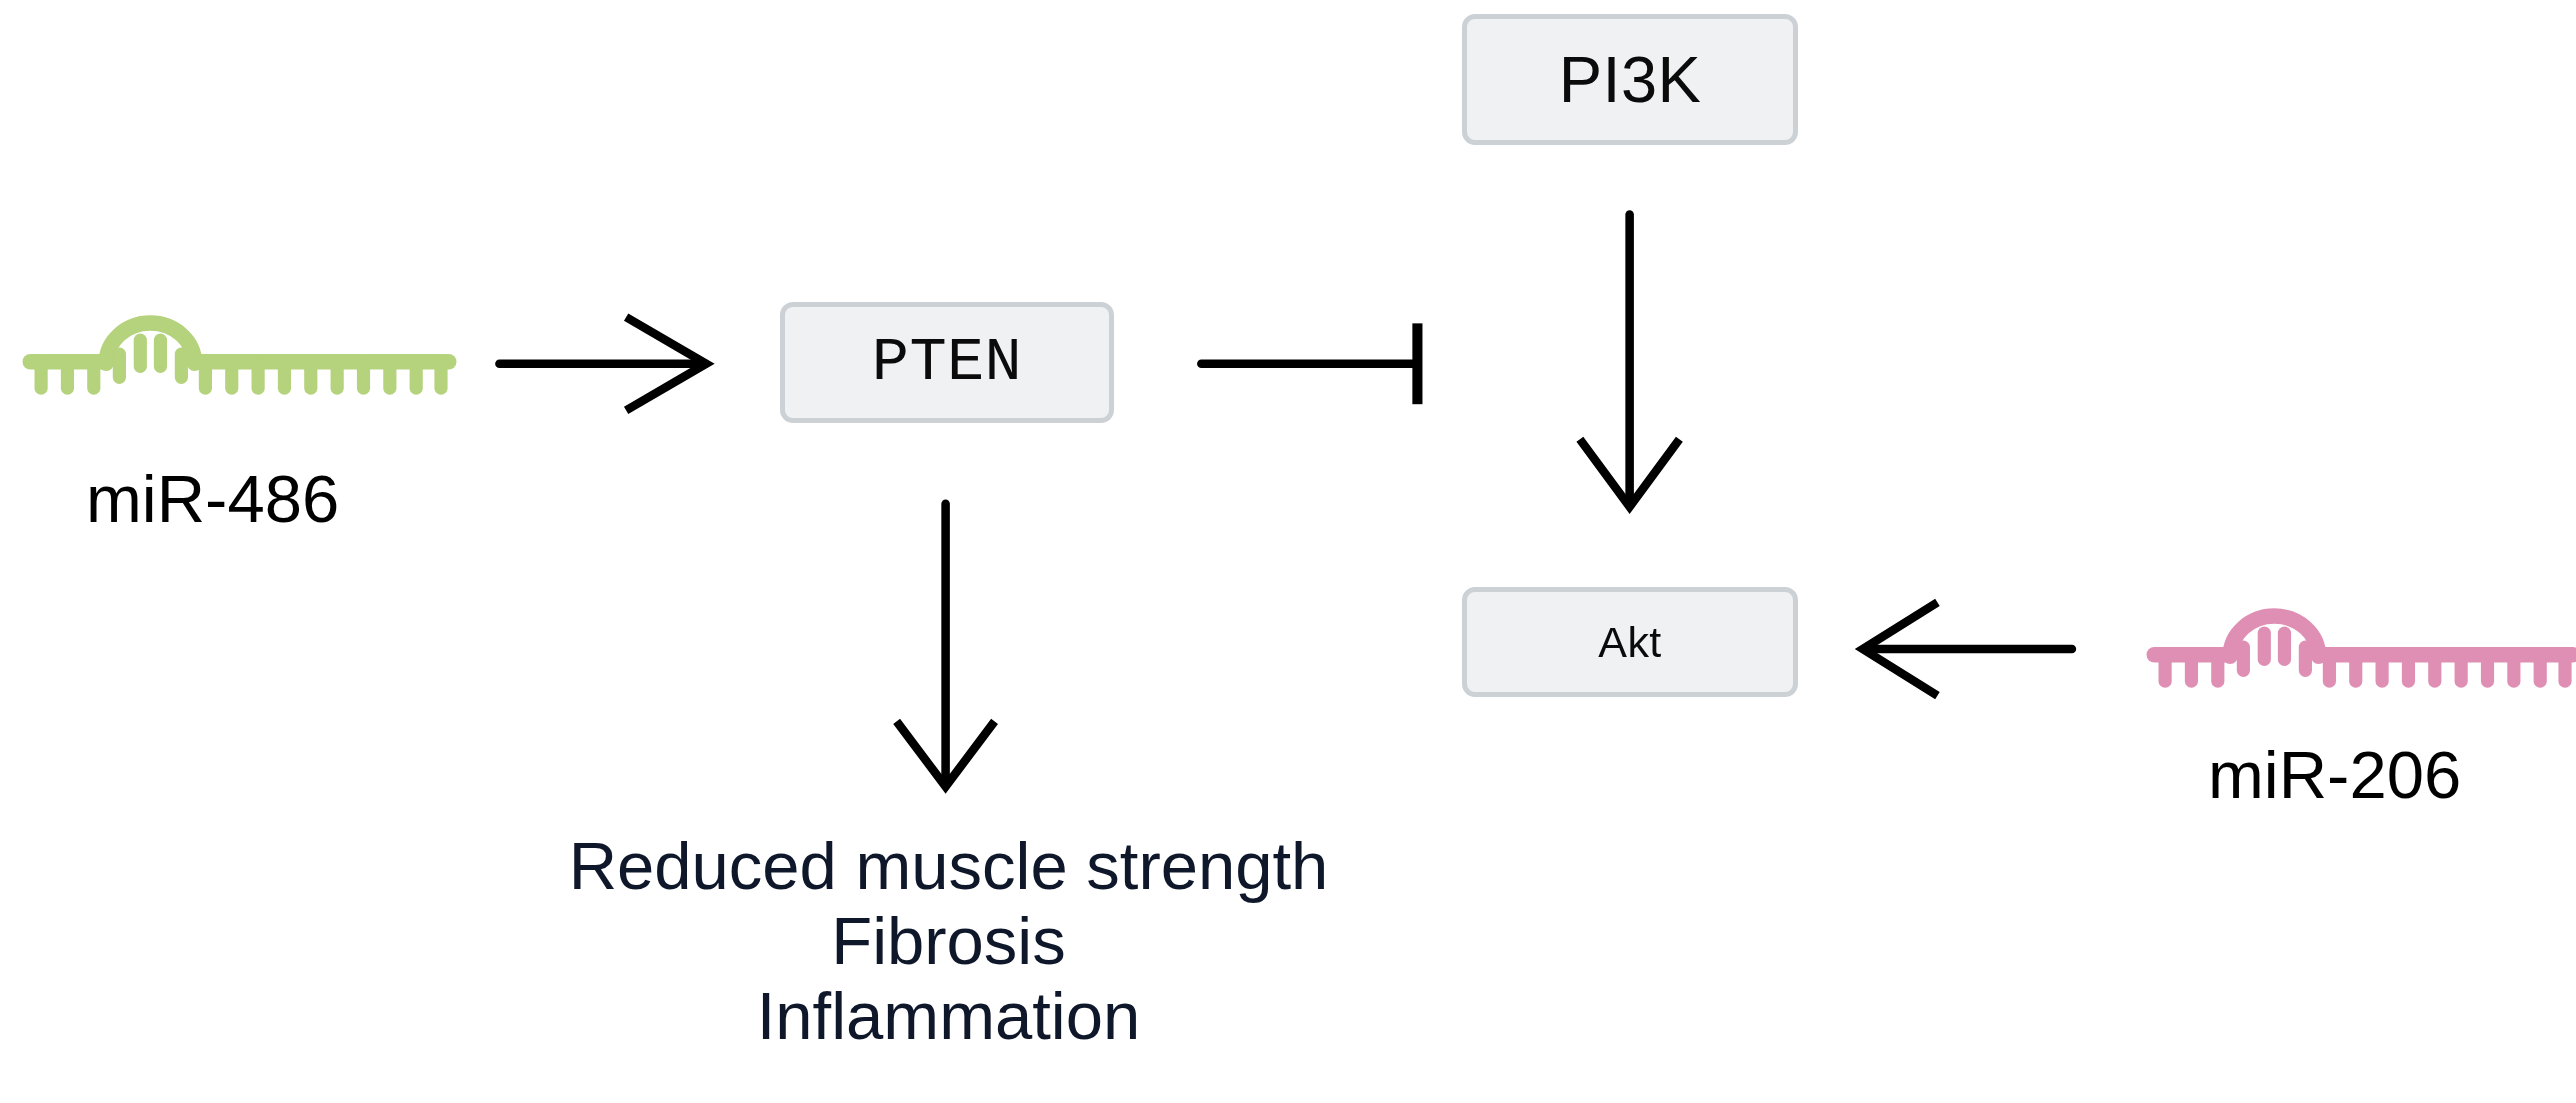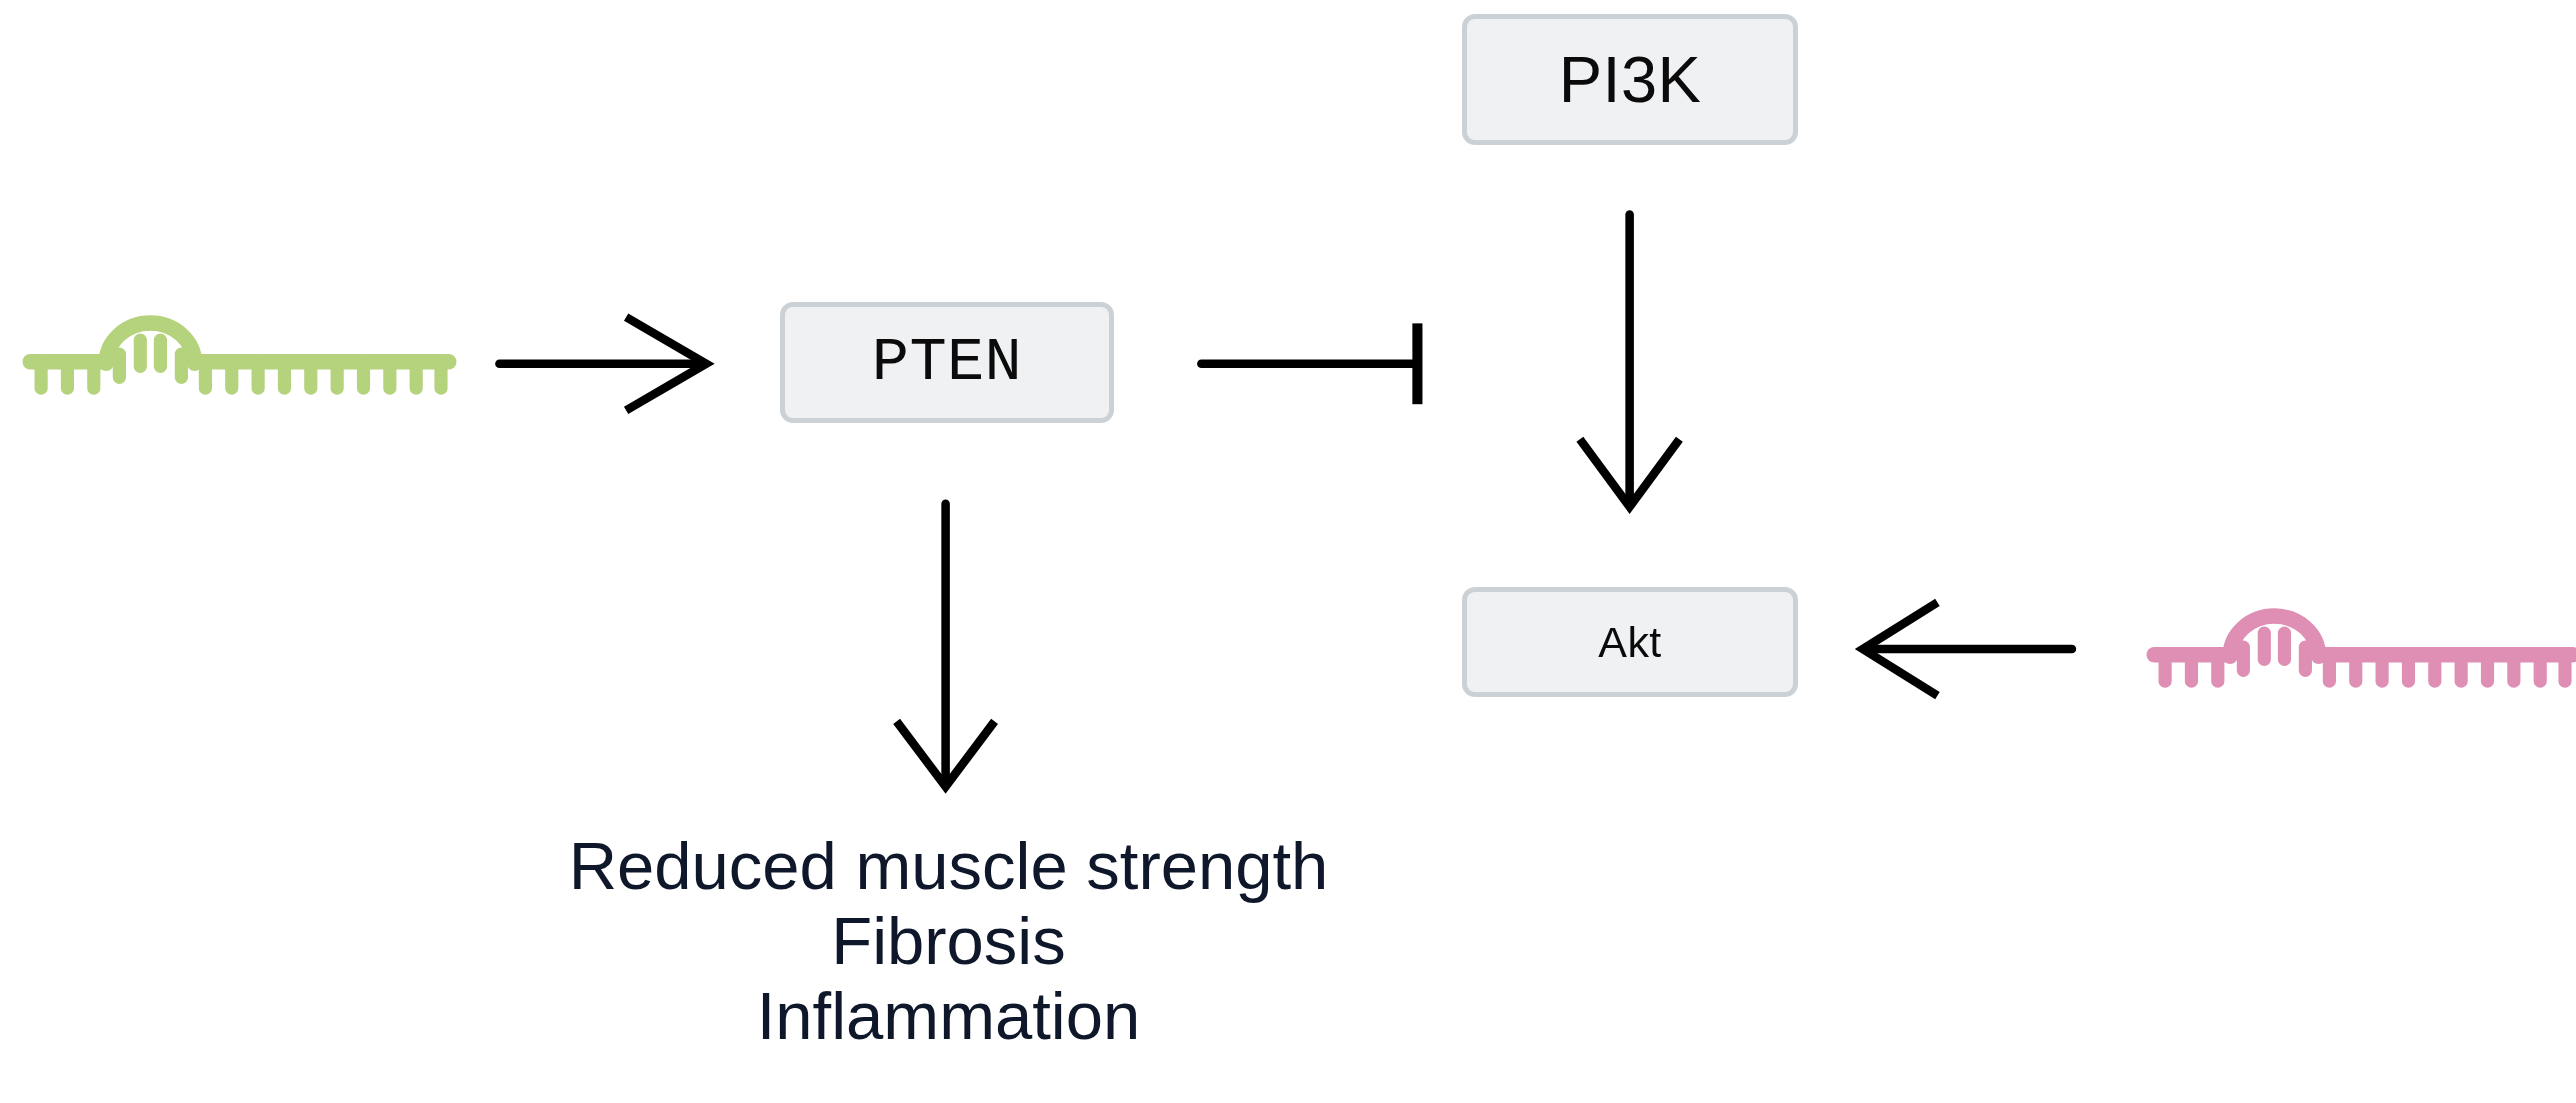--- a/index.html
+++ b/index.html
@@ -211,21 +211,23 @@
   </div>
 
   <div class="node-box" id="node-pten">
     <span>PTEN</span>
   </div>
 
   <div class="node-box" id="node-akt">
     <span>Akt</span>
   </div>
 
-
+  <div class="text-label" id="label-mir486">miR-486</div>
+
+  <div class="text-label" id="label-mir206">miR-206</div>
 
   <div id="outcome-block">
     <div>Reduced muscle strength</div>
     <div>Fibrosis</div>
     <div>Inflammation</div>
   </div>
 
 </div>
 
 

